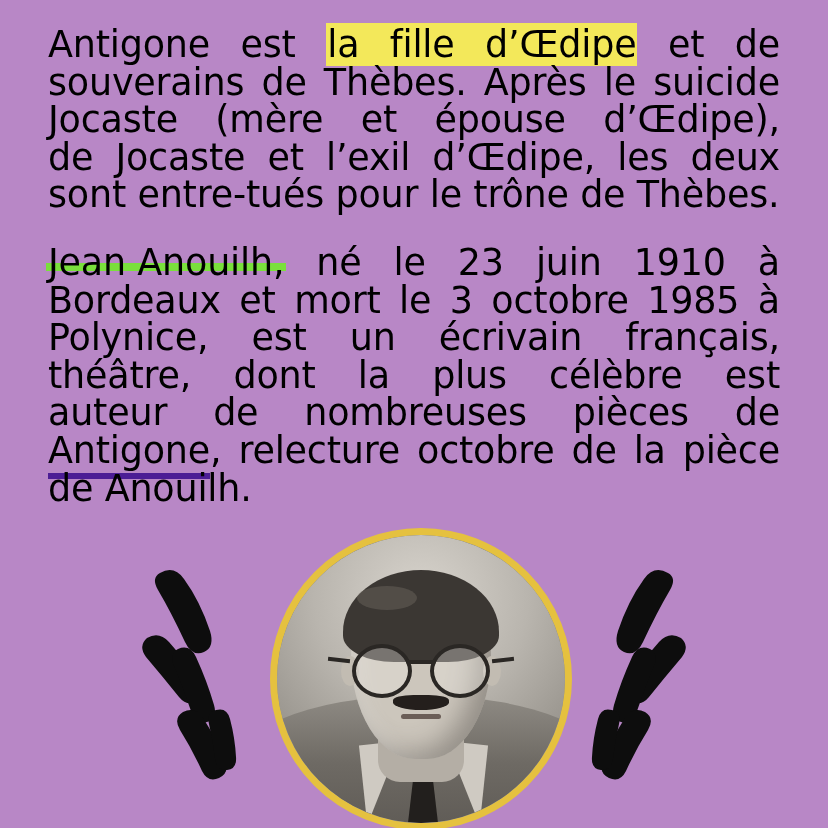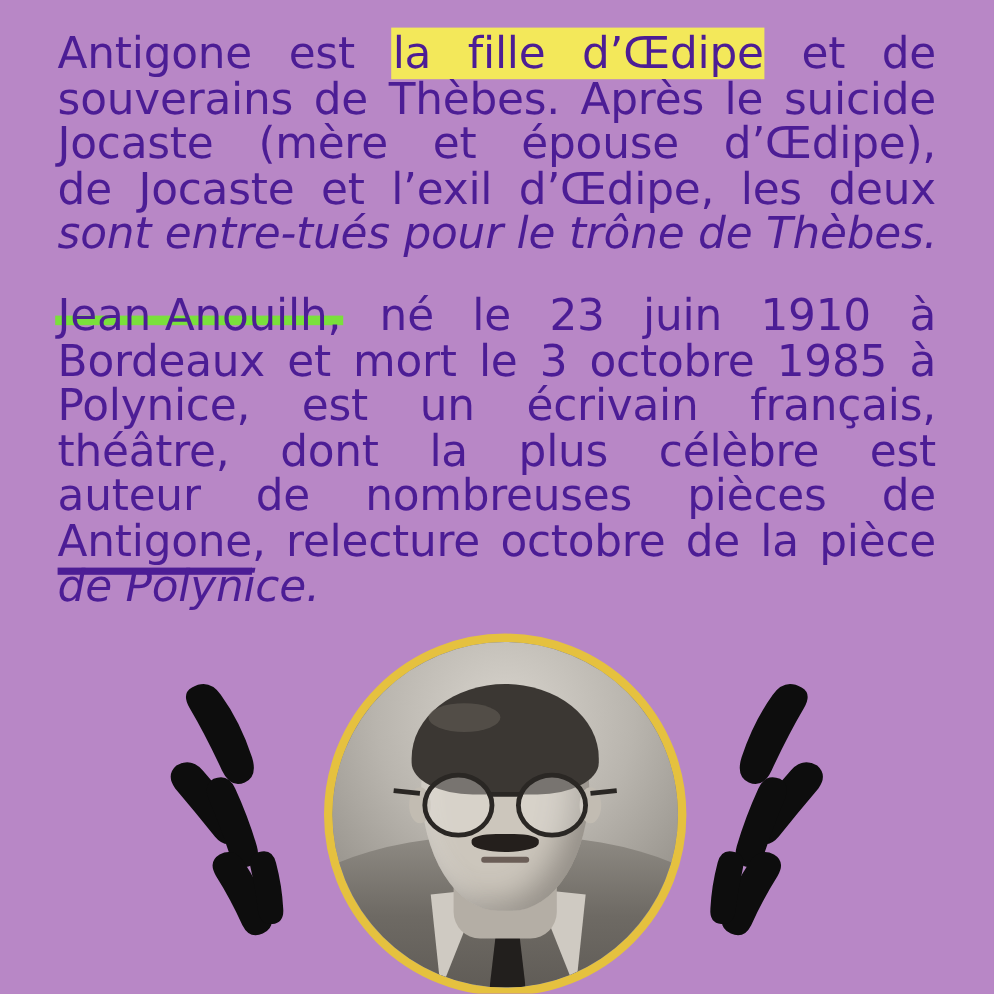--- a/index.html
+++ b/index.html
@@ -21,38 +21,37 @@
   }
   .content {
     position: absolute;
     left: 48px;
     top: 26px;
     width: 732px;
   }
   .para {
     font-size: 36.5px;
     line-height: 1.03;
-    color: #4c1d95;
+    color: #000000;
     text-align: justify;
     letter-spacing: -0.2px;
     margin: 0;
     font-weight: 400;
   }
   .para.p2 {
     margin-top: 30px;
   }
   .para .line {
     display: block;
     text-align: justify;
     text-align-last: justify;
     white-space: nowrap;
   }
   .para .line.last {
     text-align-last: left;
-    font-style: italic;
   }
   .hl-yellow {
     background: #f3e85a;
     padding: 0 1px;
     box-decoration-break: clone;
     -webkit-box-decoration-break: clone;
   }
   .strike-green {
     position: relative;
     display: inline-block;
@@ -276,21 +275,21 @@
       <span class="line">
         <span class="strike-green"><span class="bar"></span><span class="txt">Jean Anouilh,</span></span><span> né le 23 juin 1910 à</span>
       </span>
       <span class="line">Bordeaux et mort le 3 octobre 1985 à</span>
       <span class="line">Polynice, est un écrivain français,</span>
       <span class="line">théâtre, dont la plus célèbre est</span>
       <span class="line">auteur de nombreuses pièces de</span>
       <span class="line">
         <span class="underline">Antigone</span><span>, relecture octobre de la pièce</span>
       </span>
-      <span class="line last">de Polynice.</span>
+      <span class="line last">de Anouilh.</span>
     </p>
   </div>
 
   <svg class="strokes" viewBox="0 0 828 828">
     <g fill="#0d0d0d">
       <path d="M160 573 q14 -8 24 6 q16 22 26 52 q5 16 -6 21 q-12 5 -19 -10 q-14 -30 -27 -52 q-7 -12 2 -17 z"></path>
       <path d="M147 638 q12 -7 22 4 q17 19 32 39 q8 11 -2 19 q-11 8 -20 -3 q-16 -20 -33 -40 q-8 -11 1 -19 z"></path>
       <path d="M178 649 q12 -5 18 8 q11 24 18 48 q4 14 -7 17 q-11 3 -16 -11 q-8 -24 -17 -45 q-5 -12 4 -17 z"></path>
       <path d="M183 712 q12 -6 20 6 q13 20 22 42 q5 13 -6 18 q-11 5 -17 -7 q-10 -22 -22 -41 q-7 -12 3 -18 z"></path>
       <path d="M216 710 q11 -3 14 9 q5 19 6 38 q1 12 -9 13 q-10 1 -12 -11 q-2 -18 -6 -35 q-3 -12 7 -14 z"></path>

